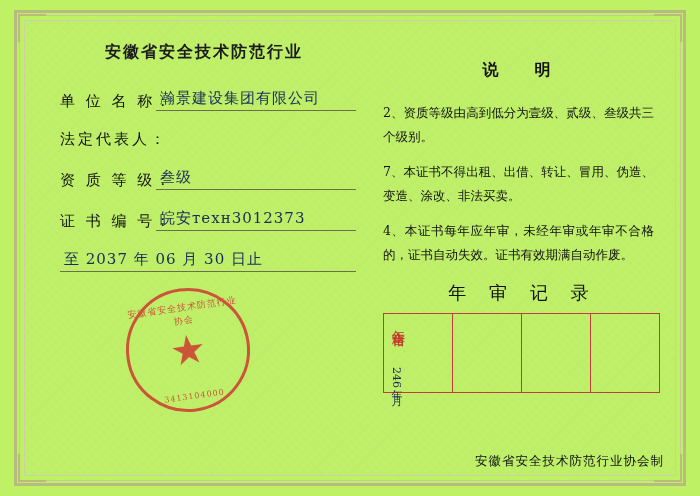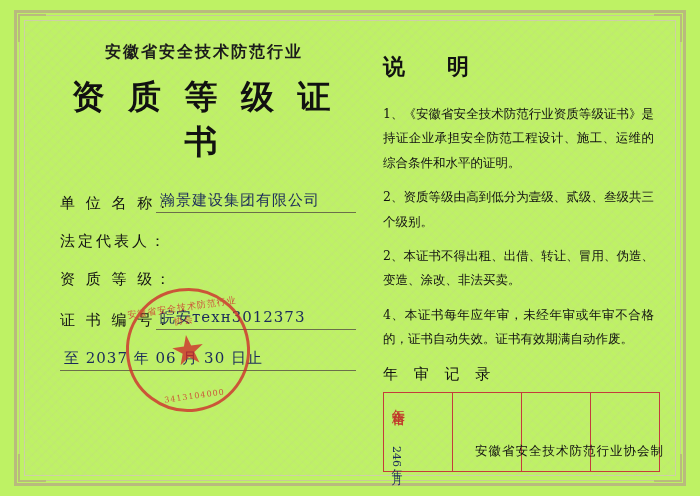--- a/index.html
+++ b/index.html
@@ -169,47 +169,48 @@
   .seal .star {
     position: absolute;
     left: 50%; top: 50%;
     transform: translate(-50%, -50%);
     color: #cf2b2b;
     font-size: 40px;
     line-height: 1;
   }
   
   .notes-title {
-    text-align: left;
-    font-size: 22px;
+    text-align: center;
+    font-size: 16px;
     letter-spacing: 10px;
     font-weight: bold;
     color: #111;
-    margin-top: 20px;
+    margin-top: 28px;
     font-family: "DejaVu Serif", "Liberation Serif", serif;
   }
   .notes {
     margin-top: 20px;
     padding-right: 6px;
   }
   .note-item {
     font-size: 12.5px;
     line-height: 1.95;
     color: #111;
     margin-bottom: 10px;
     text-align: justify;
     font-family: "DejaVu Serif", "Liberation Serif", serif;
   }
   .record-title {
-    font-size: 15px;
+    text-align: center;
+    font-size: 18px;
     letter-spacing: 6px;
     color: #111;
     margin-top: 14px;
     margin-bottom: 8px;
-    font-family: Liberation Serif, serif;
+    font-family: Liberation Mono, monospace;
   }
   .record-table {
     width: 100%;
     border-collapse: collapse;
     height: 76px;
   }
   .record-table td {
     border: 1px solid #c43c3c;
     height: 76px;
     width: 25%;
@@ -232,21 +233,21 @@
     left: 4px;
     bottom: 4px;
     color: #1a2a5a;
     font-size: 11px;
     writing-mode: vertical-rl;
     font-family: "DejaVu Serif", "Liberation Serif", serif;
   }
   .footer {
     position: absolute;
     right: 36px;
-    bottom: 36px;
+    bottom: 26px;
     font-size: 12.5px;
     letter-spacing: 1px;
     color: #111;
     font-family: Liberation Mono, monospace;
   }
 </style>
 </head>
 <body>
 
 <div class="certificate">
@@ -257,50 +258,49 @@
   <div class="guilloche"></div>
   <div class="corner tl"></div>
   <div class="corner tr"></div>
   <div class="corner bl"></div>
   <div class="corner br"></div>
 
   <div class="content">
 
     <div class="left-pane">
       <div class="org-line">安徽省安全技术防范行业</div>
-      <div class="main-title">资 质 等 级 证 书</div>
 
       <div class="fields">
         <div class="field-row">
           <span class="field-label">单 位 名 称：</span>
           <span class="field-value">瀚景建设集团有限公司</span>
         </div>
         <div class="field-row">
           <span class="field-label">法定代表人：</span>
         </div>
         <div class="field-row">
           <span class="field-label">资 质 等 级：</span>
+          <span class="field-value">叁级</span>
         </div>
         <div class="field-row">
           <span class="field-label">证 书 编 号：</span>
           <span class="field-value">皖安техн3012373</span>
         </div>
         <div class="field-row">
           <span class="field-value">至 2037 年 06 月 30 日止</span>
         </div>
       </div>
 
     </div>
 
     <div class="right-pane">
       <div class="notes-title">说　明</div>
       <div class="notes">
-        <div class="note-item">1、《安徽省安全技术防范行业资质等级证书》是持证企业承担安全防范工程设计、施工、运维的综合条件和水平的证明。</div>
         <div class="note-item">2、资质等级由高到低分为壹级、贰级、叁级共三个级别。</div>
-        <div class="note-item">2、本证书不得出租、出借、转让、冒用、伪造、变造、涂改、非法买卖。</div>
+        <div class="note-item">7、本证书不得出租、出借、转让、冒用、伪造、变造、涂改、非法买卖。</div>
         <div class="note-item">4、本证书每年应年审，未经年审或年审不合格的，证书自动失效。证书有效期满自动作废。</div>
       </div>
 
       <div class="record-title">年 审 记 录</div>
       <table class="record-table">
         <tbody>
             <tr>
           <td>
             <span class="annot">年审合格</span>
             <span class="annot2">24年6月</span>

